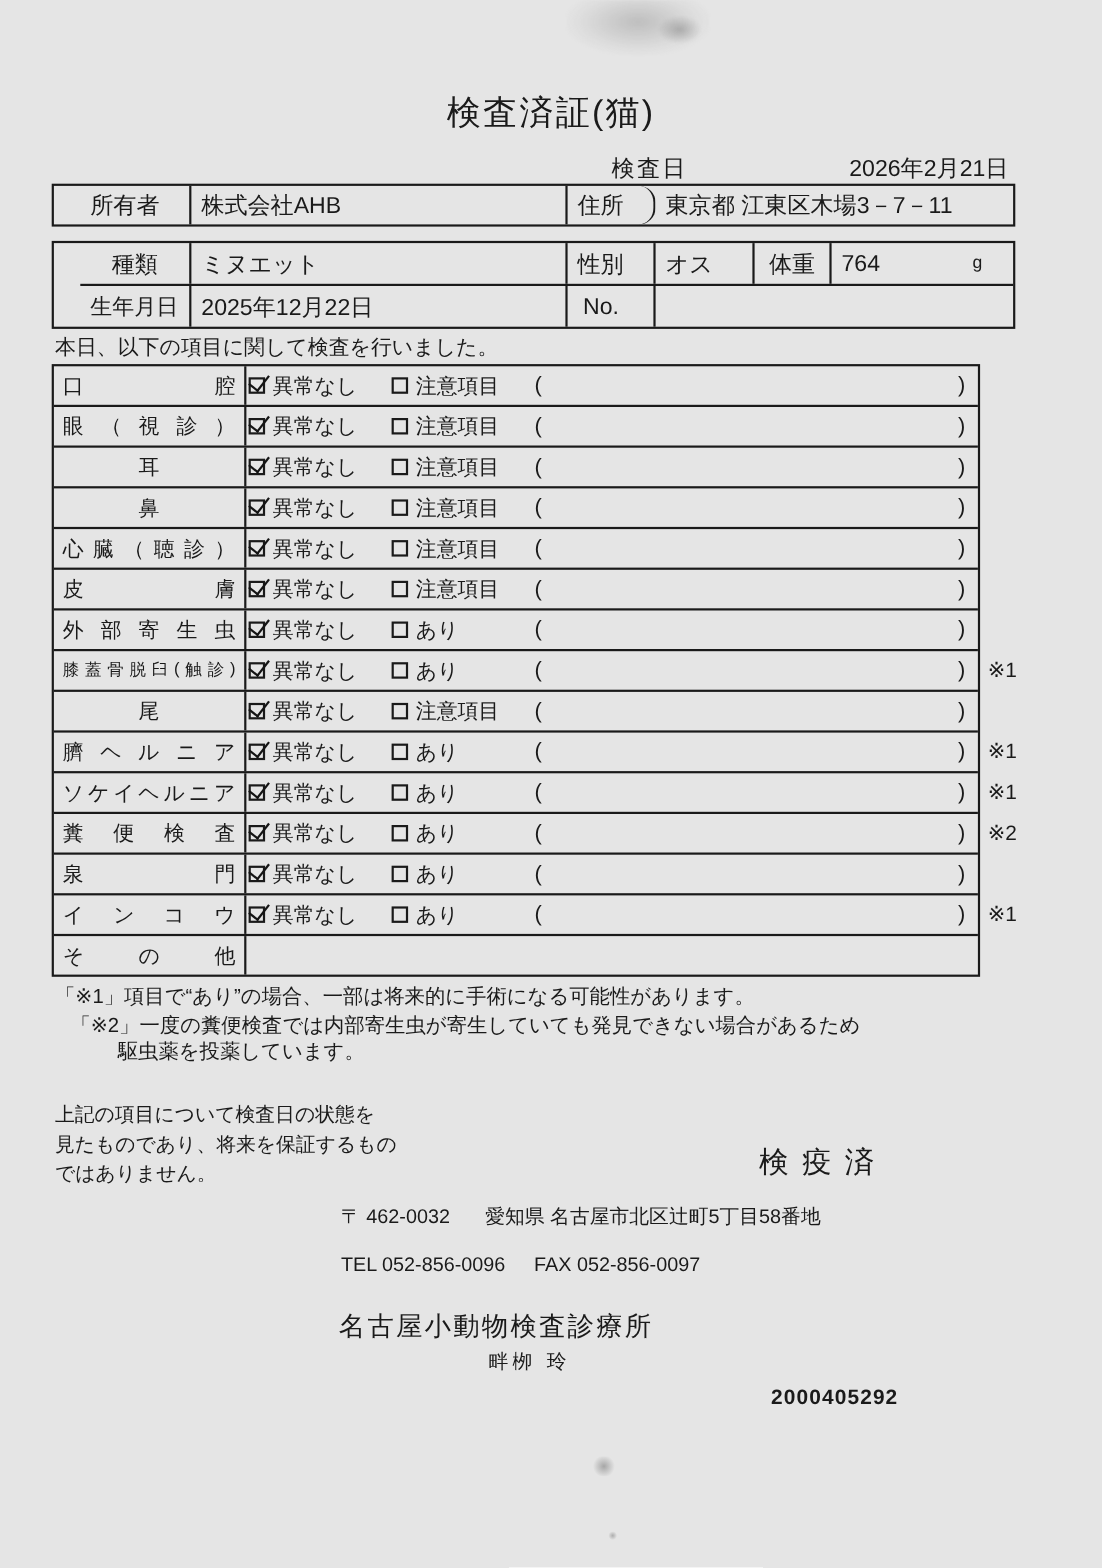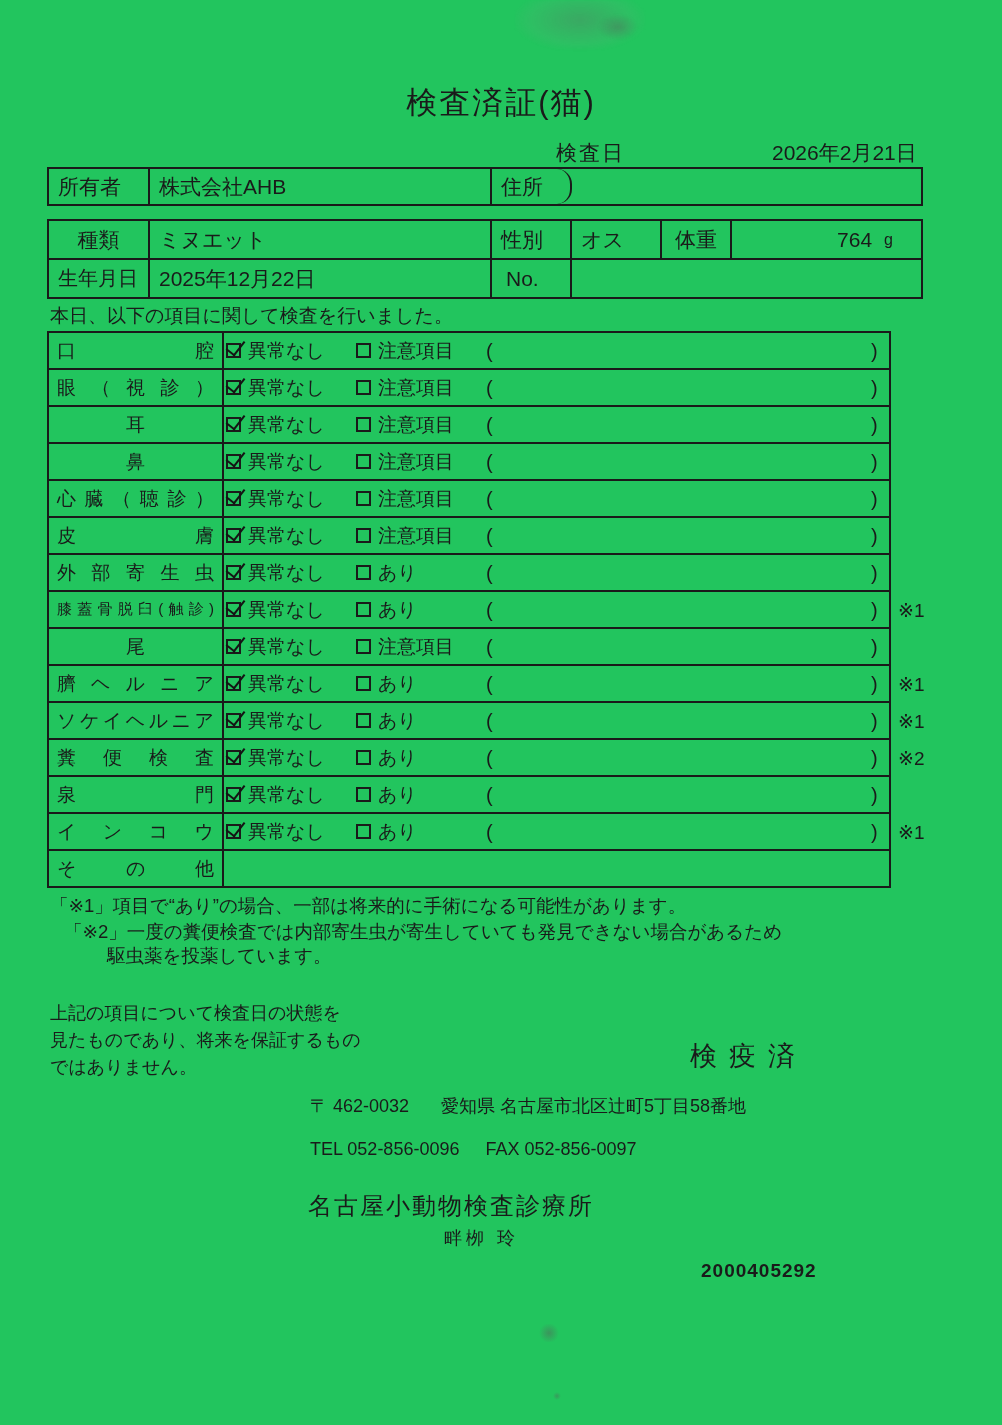--- a/index.html
+++ b/index.html
@@ -1,18 +1,18 @@
 <!DOCTYPE html>
 <html><head>
 <meta charset="utf-8">
 <style>
   html,body { margin:0; padding:0; background:#ffffff; }
   .page {
     position:relative; width:1002px; height:1425px;
-    background:#22c55e; overflow:hidden;
+    background:#e5e5e5; overflow:hidden;
     color:#1a1a1a;
     font-family:"Liberation Sans","DejaVu Sans",sans-serif;
   }
   .abs { position:absolute; }
 
   
   .smudge-top {
     left:515px; top:0; width:130px; height:50px;
     background:radial-gradient(ellipse at 50% 40%, rgba(110,110,110,.32), rgba(150,150,150,.10) 55%, transparent 75%);
     filter:blur(1px);
@@ -35,20 +35,21 @@
     top:82px; left:0; width:100%;
     text-align:center; font-size:31px; letter-spacing:2px; font-weight:500;
   }
   .date-label { left:556px; top:139px; font-size:21px; letter-spacing:2px; }
   .date-value { left:772px; top:139px; font-size:21px; }
 
   
   .info-table {
     left:47px; border:2px solid #1a1a1a; box-sizing:border-box; width:876px;
     background:transparent;
+    padding-left:24px;
   }
   .owner-table { top:167px; height:39px; display:flex; }
   .pet-table   { top:219px; }
   .cell {
     display:flex; align-items:center; box-sizing:border-box;
     padding:0 9px; font-size:21px; overflow:hidden; white-space:nowrap;
   }
   .bdr { border-right:2px solid #1a1a1a; }
   .pet-row { display:flex; height:37px; }
   .pet-row.first { border-bottom:2px solid #1a1a1a; }
@@ -56,21 +57,21 @@
   .w-owner-value { flex:0 0 342px; }
   .w-addr-label  { flex:0 0 80px;border-radius:15px; }
   .w-addr-value  { flex:1; }
   .w-c1 { flex:0 0 101px; }
   .w-c2 { flex:0 0 342px; }
   .w-c3 { flex:0 0 80px; }
   .w-c4 { flex:0 0 90px; }
   .w-c5 { flex:0 0 70px; }
   .w-c6 { flex:1; }
   .centered { justify-content:center; }
-  .weight-cell { justify-content:flex-end; padding-right:28px; gap:12px; }
+  .weight-cell { justify-content:space-between; padding-right:28px; gap:12px; }
   .weight-unit { font-size:16px; }
   .birth-label { font-size:20px; letter-spacing:0; }
   .no-label { padding-left:14px; }
 
   .intro { left:50px; top:303px; font-size:19px; }
 
   
   .exam-table {
     left:47px; top:331px; width:844px;
     border:2px solid #1a1a1a; box-sizing:border-box;
@@ -146,20 +147,21 @@
 
   <div class="abs title">検査済証(猫)</div>
 
   <span class="abs date-label">検査日</span>
   <span class="abs date-value">2026年2月21日</span>
 
   <div class="abs info-table owner-table">
     <div class="cell bdr w-owner-label">所有者</div>
     <div class="cell bdr w-owner-value">株式会社AHB</div>
     <div class="cell bdr w-addr-label">住所</div>
+    <div class="cell w-addr-value">東京都 江東区木場3－7－11</div>
   </div>
 
   <div class="abs info-table pet-table">
     <div class="pet-row first">
       <div class="cell bdr w-c1 centered">種類</div>
       <div class="cell bdr w-c2">ミヌエット</div>
       <div class="cell bdr w-c3">性別</div>
       <div class="cell bdr w-c4">オス</div>
       <div class="cell bdr w-c5 centered">体重</div>
       <div class="cell w-c6 weight-cell">

